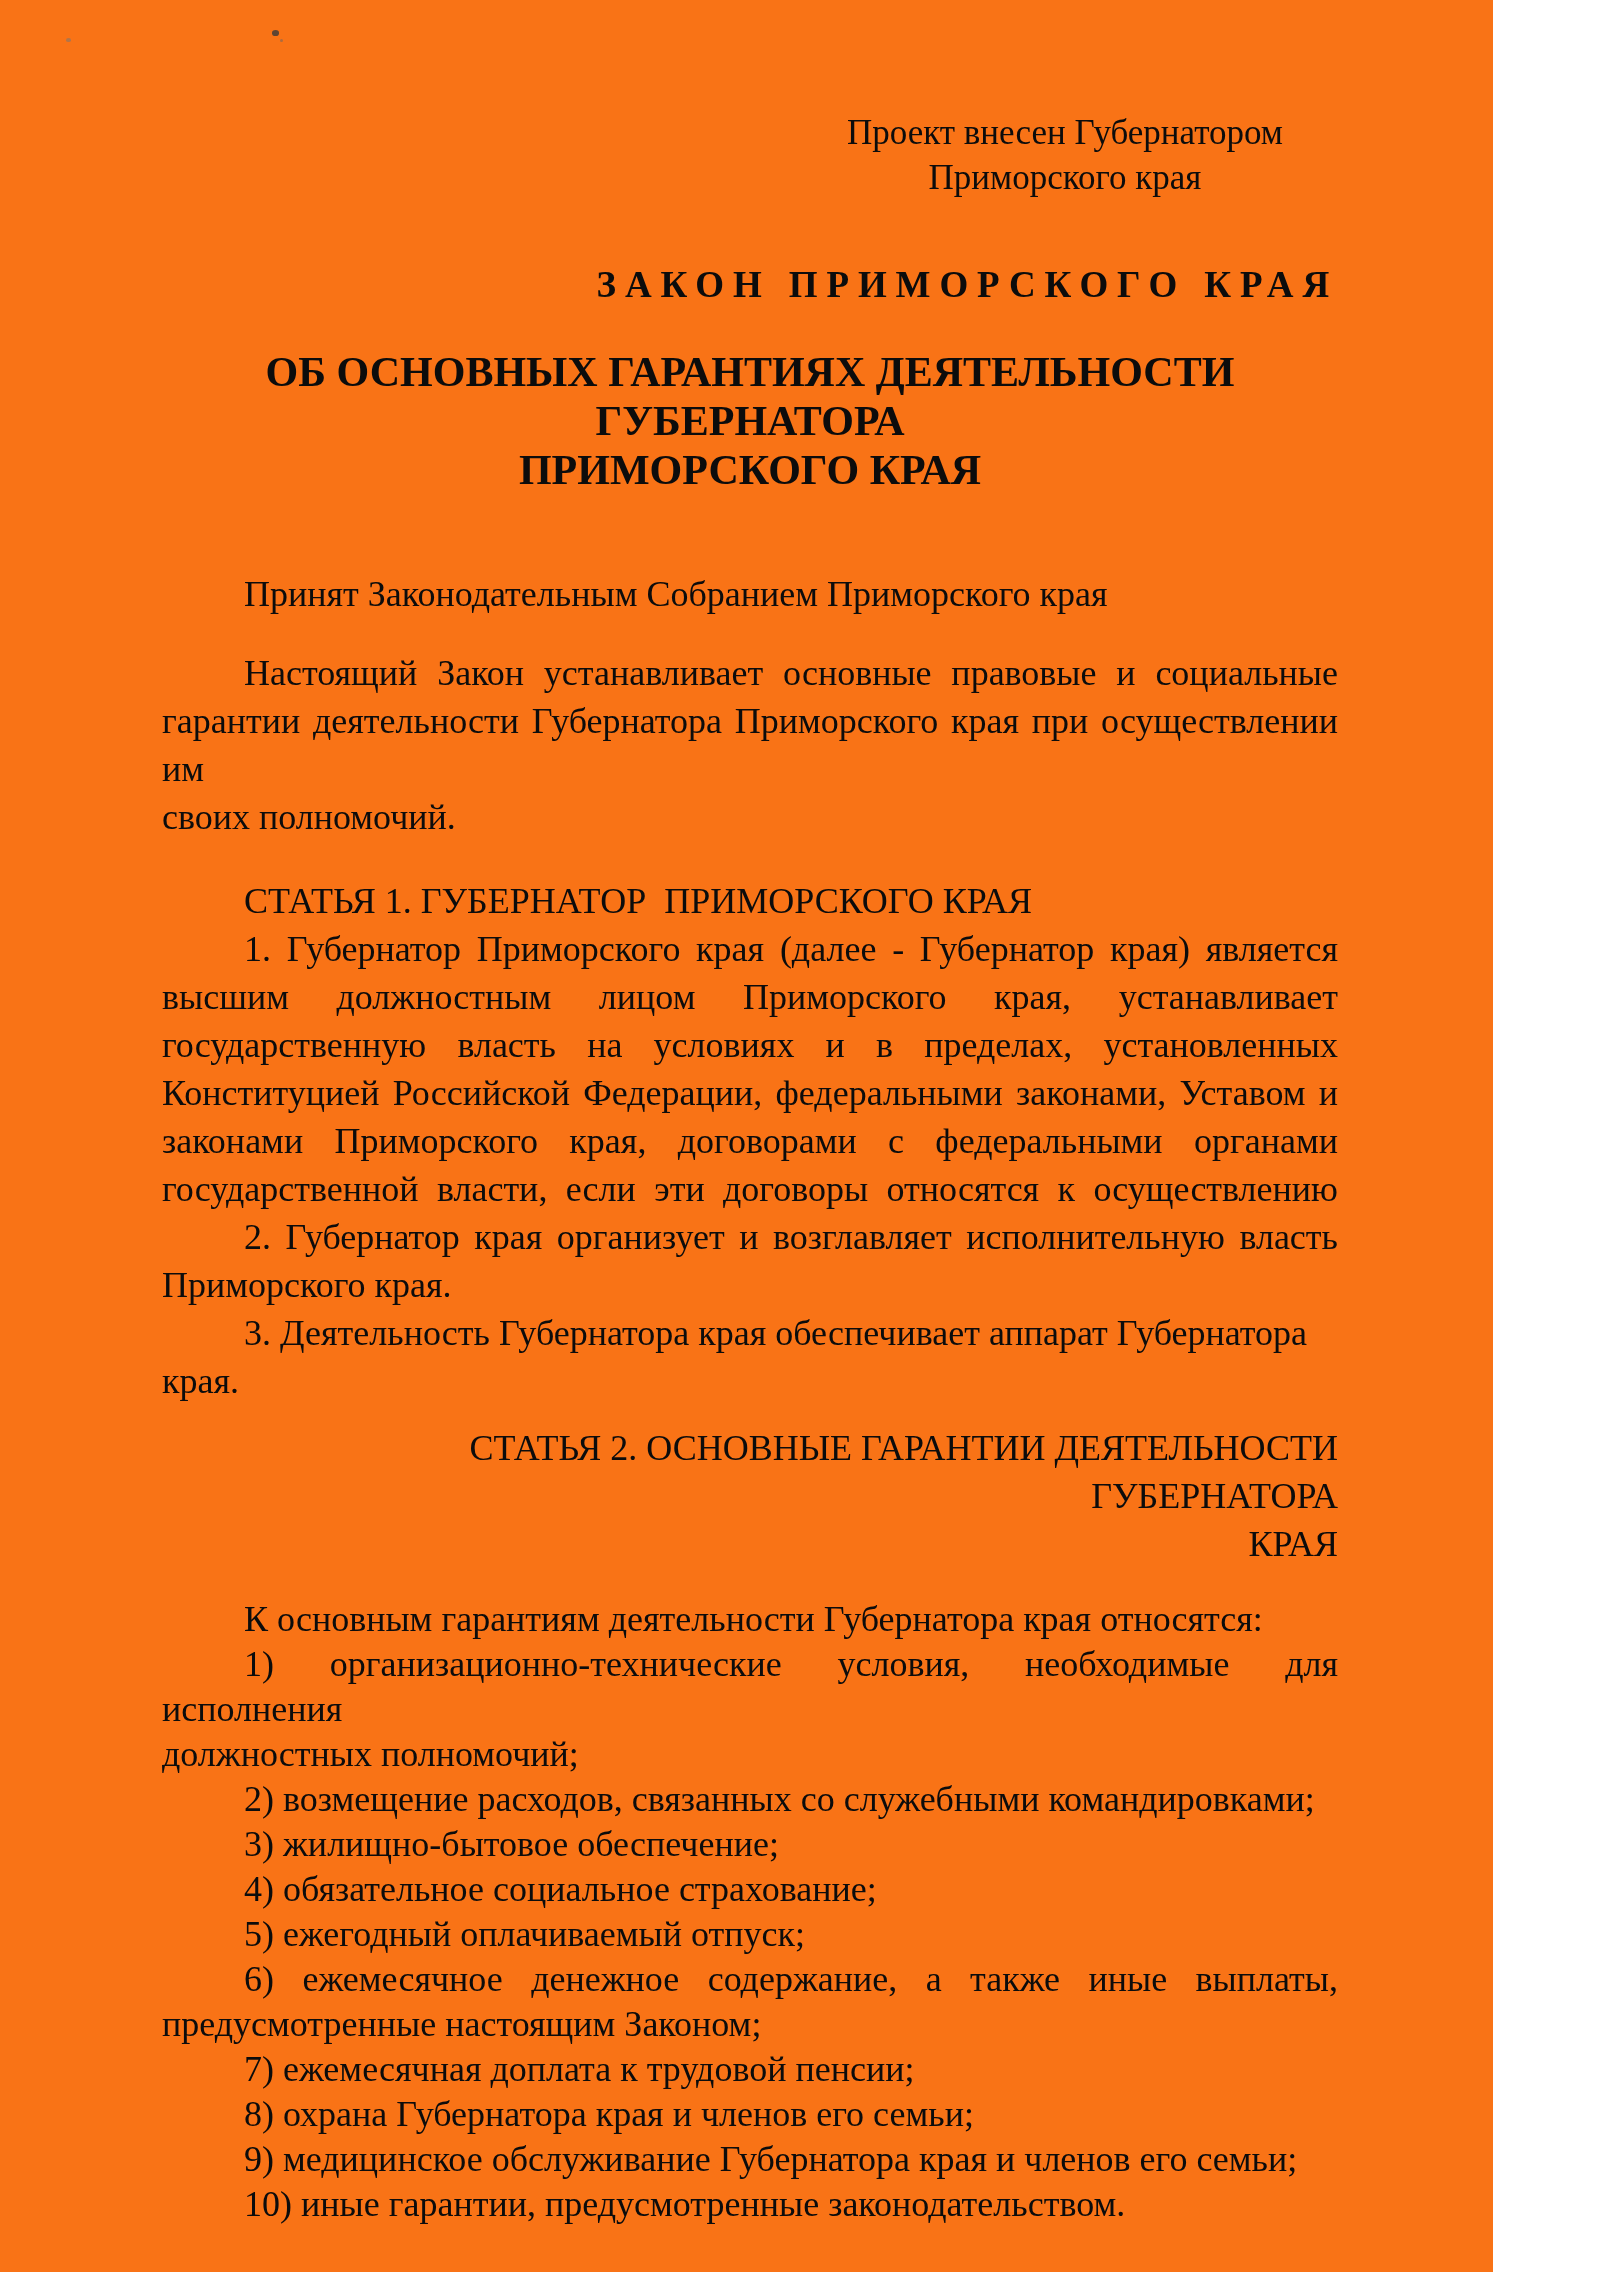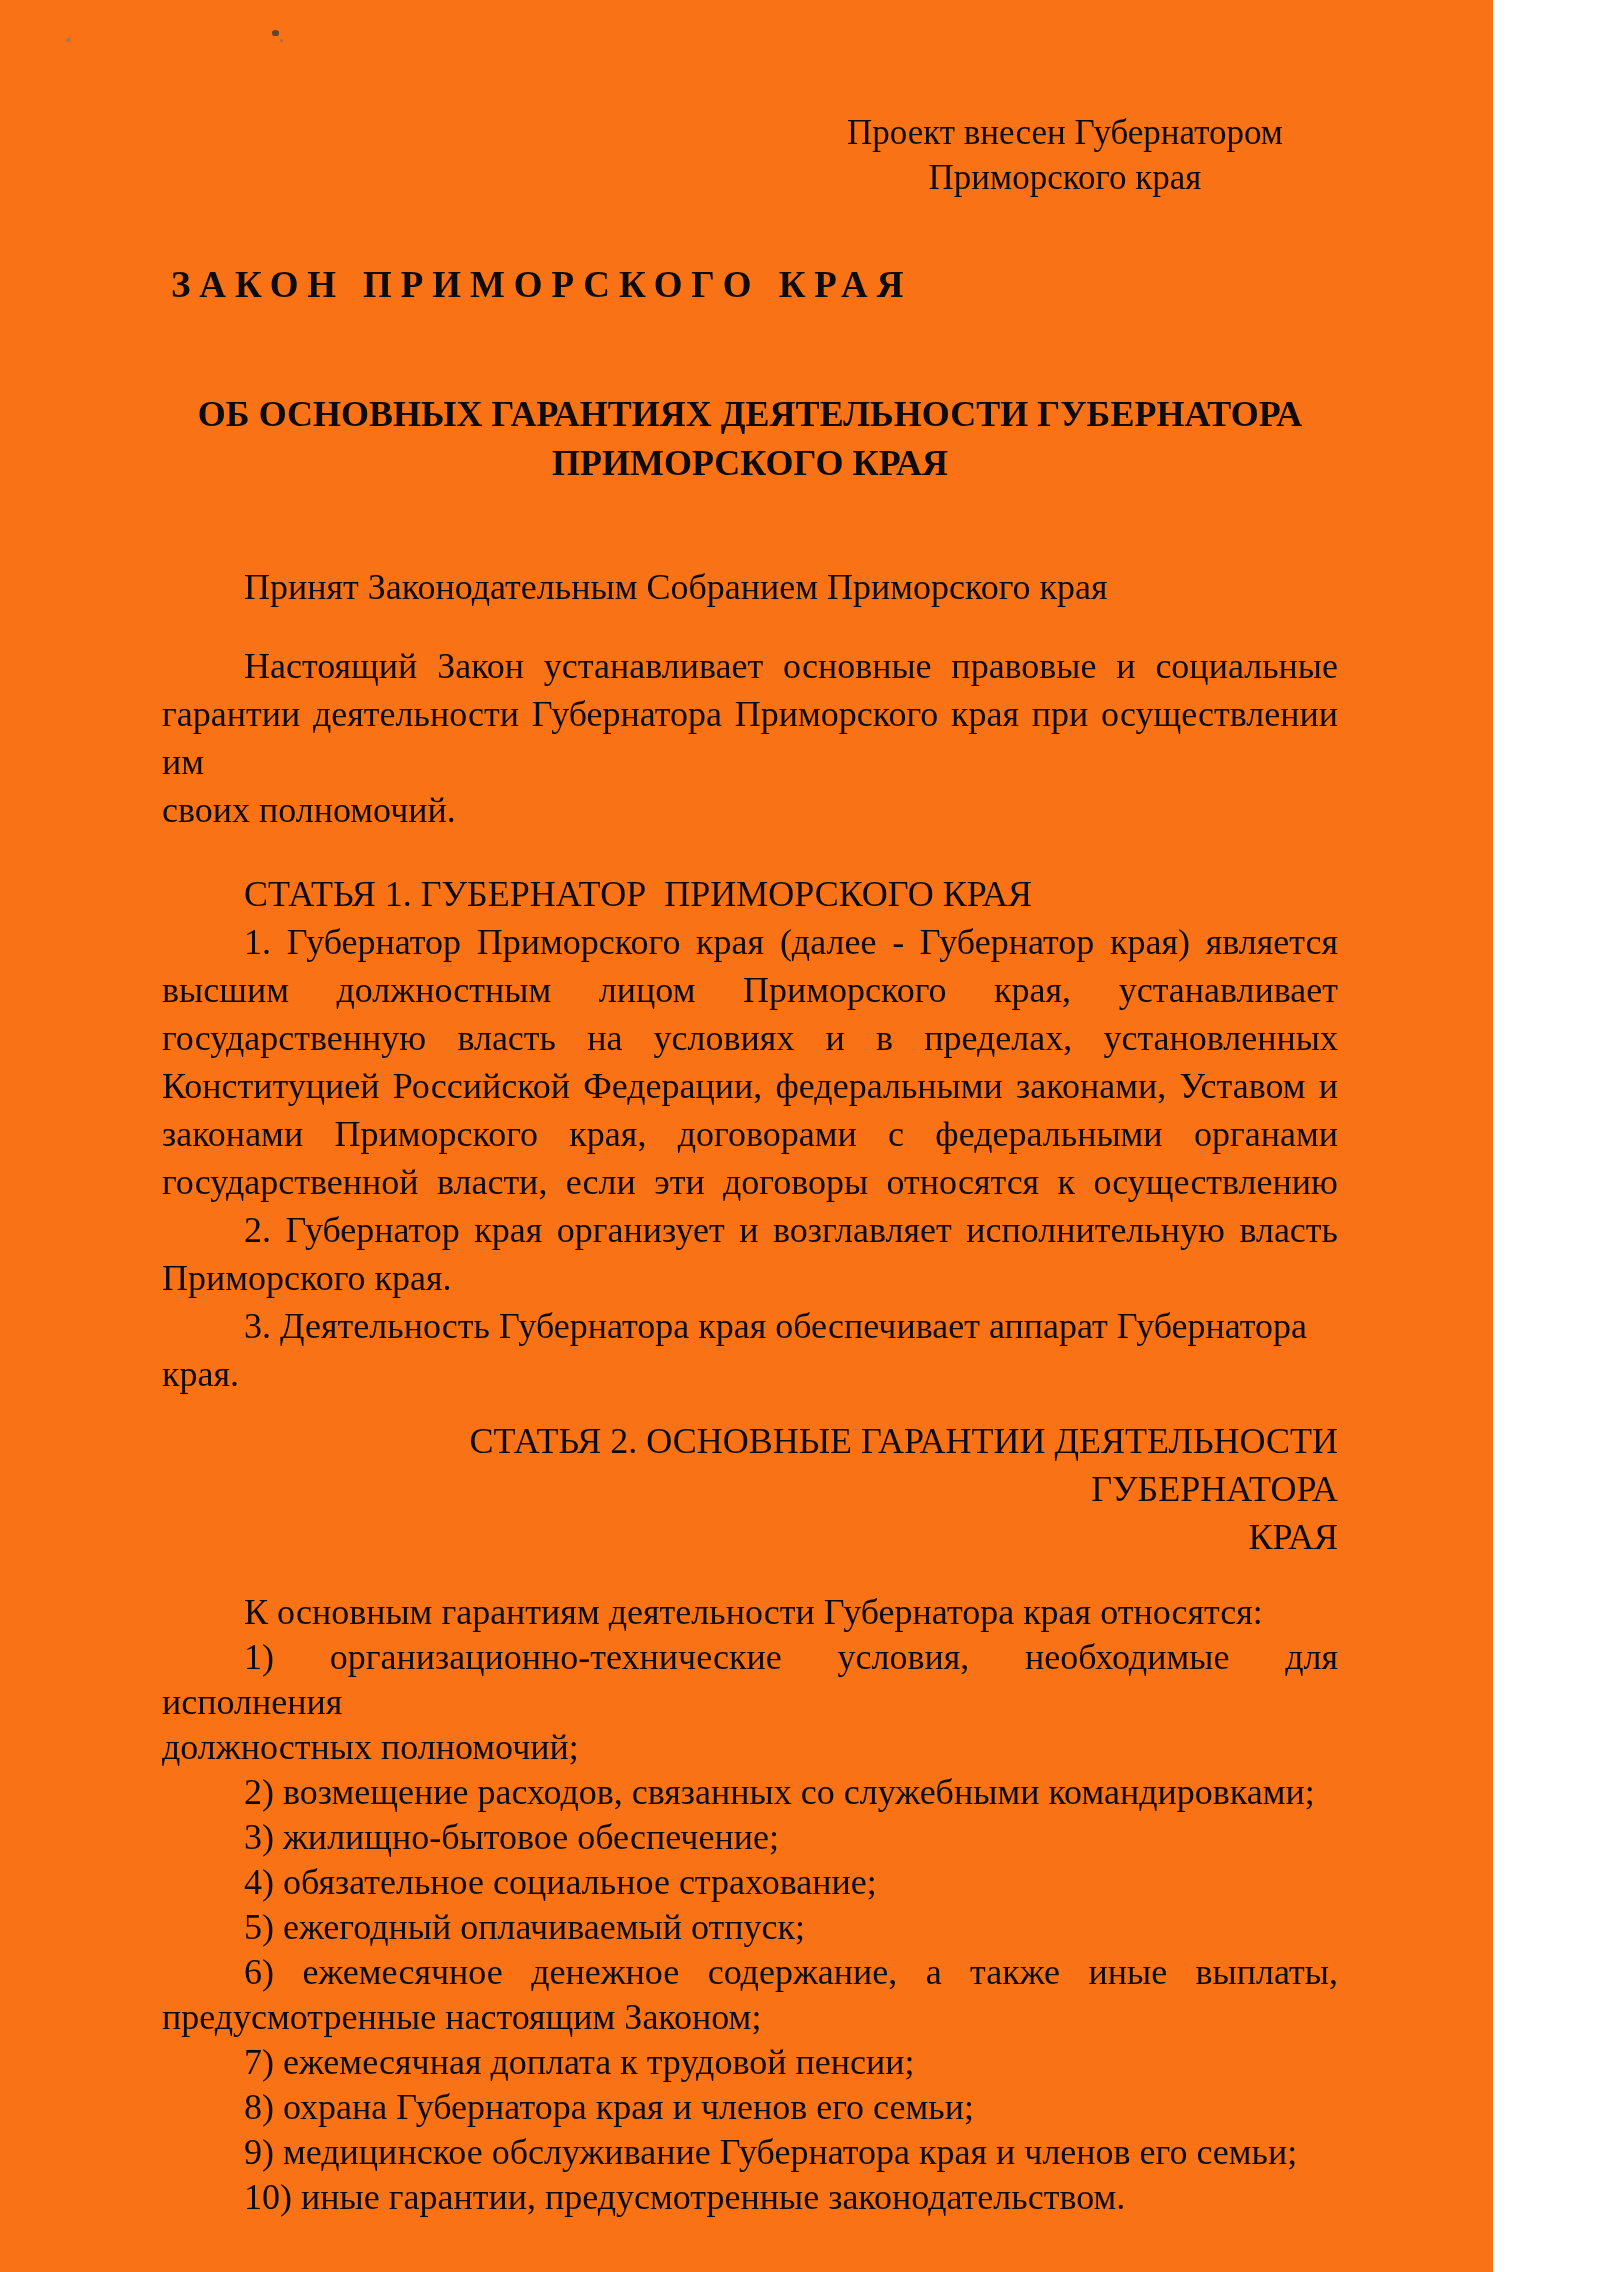--- a/index.html
+++ b/index.html
@@ -29,32 +29,32 @@
 
   .header-note {
     margin: 110px 50px 0 auto;
     width: 446px;
     text-align: center;
     font-size: 35px;
     line-height: 45px;
   }
   .law-title {
     margin: 61px 0 0 0;
-    text-align: left;
+    text-align: right;
     font-weight: 700;
     font-size: 37px;
     line-height: 48px;
     letter-spacing: .24em;
     text-indent: .24em;
   }
   .law-subtitle {
-    margin-top: 81px;
+    margin-top: 39px;
     text-align: center;
     font-weight: 700;
-    font-size: 36px;
+    font-size: 42px;
     line-height: 49px;
   }
   .adopted   { margin-top: 75px; line-height: 48px; }
   .intro     { margin-top: 31px;  line-height: 48px; }
   .art1-head { margin-top: 36px;  line-height: 48px; }
   .art1-body {  line-height: 48px; }
   .art2-head { margin-top: 19.4px;  line-height: 48px; text-align: right; }
   .art2-body { margin-top: 28.5px;  line-height: 45px; }
 </style>
 </head>

